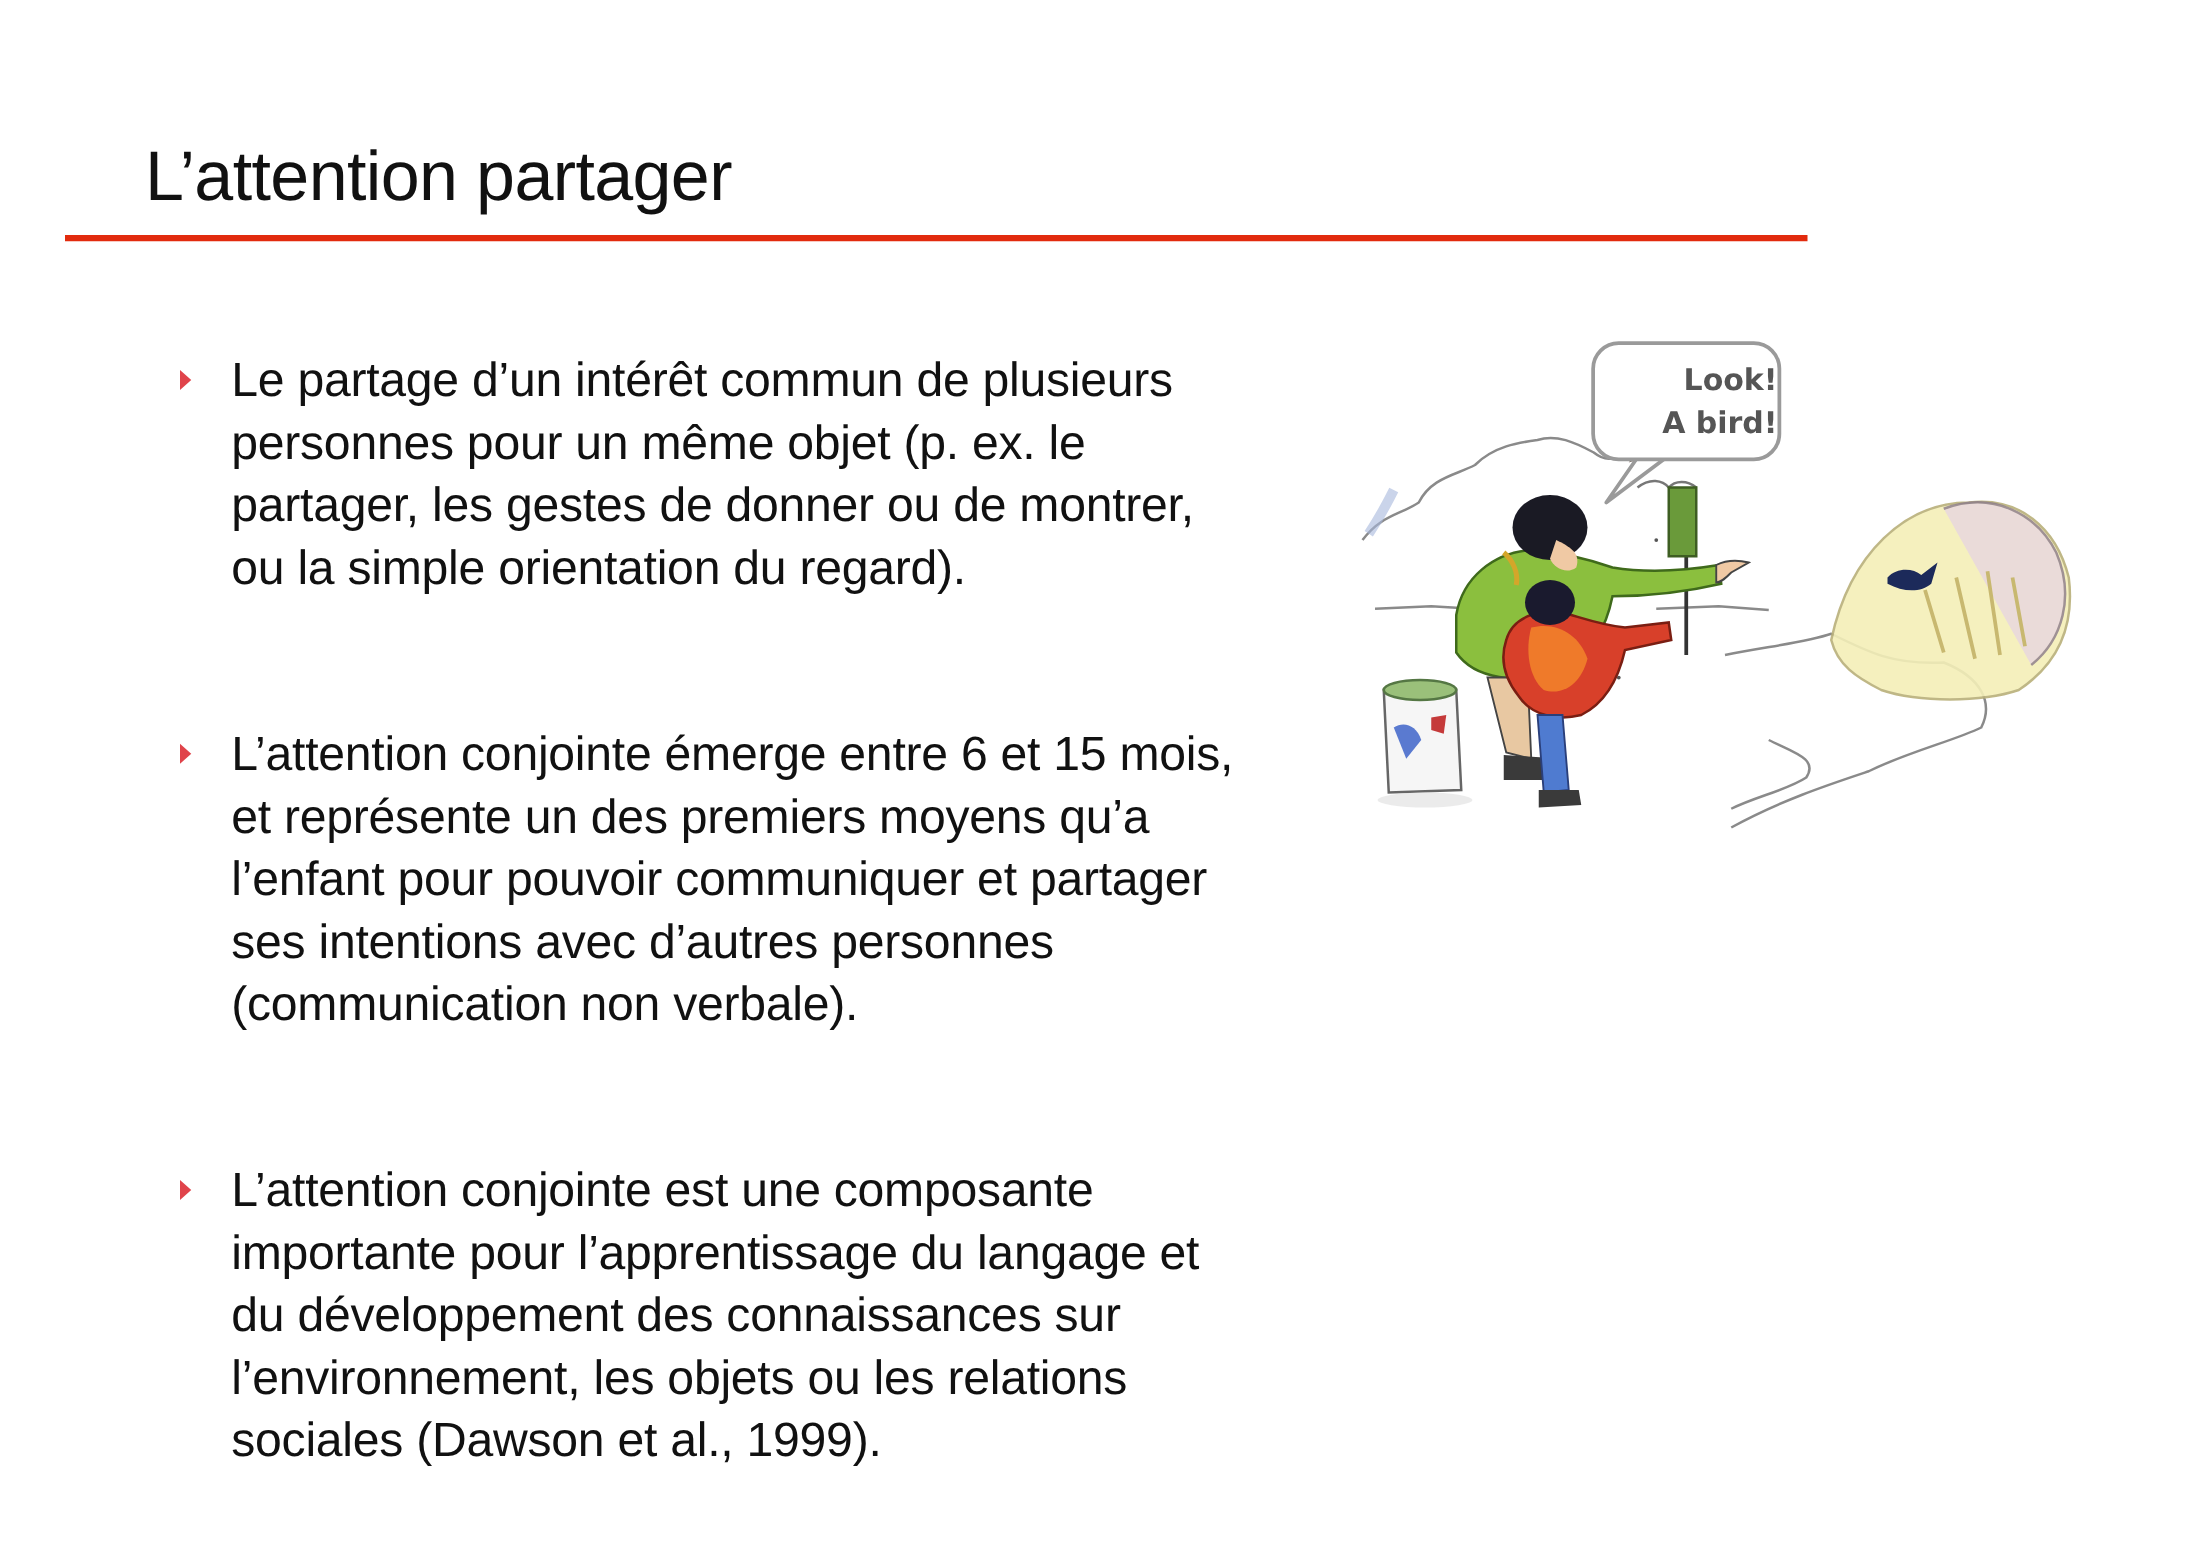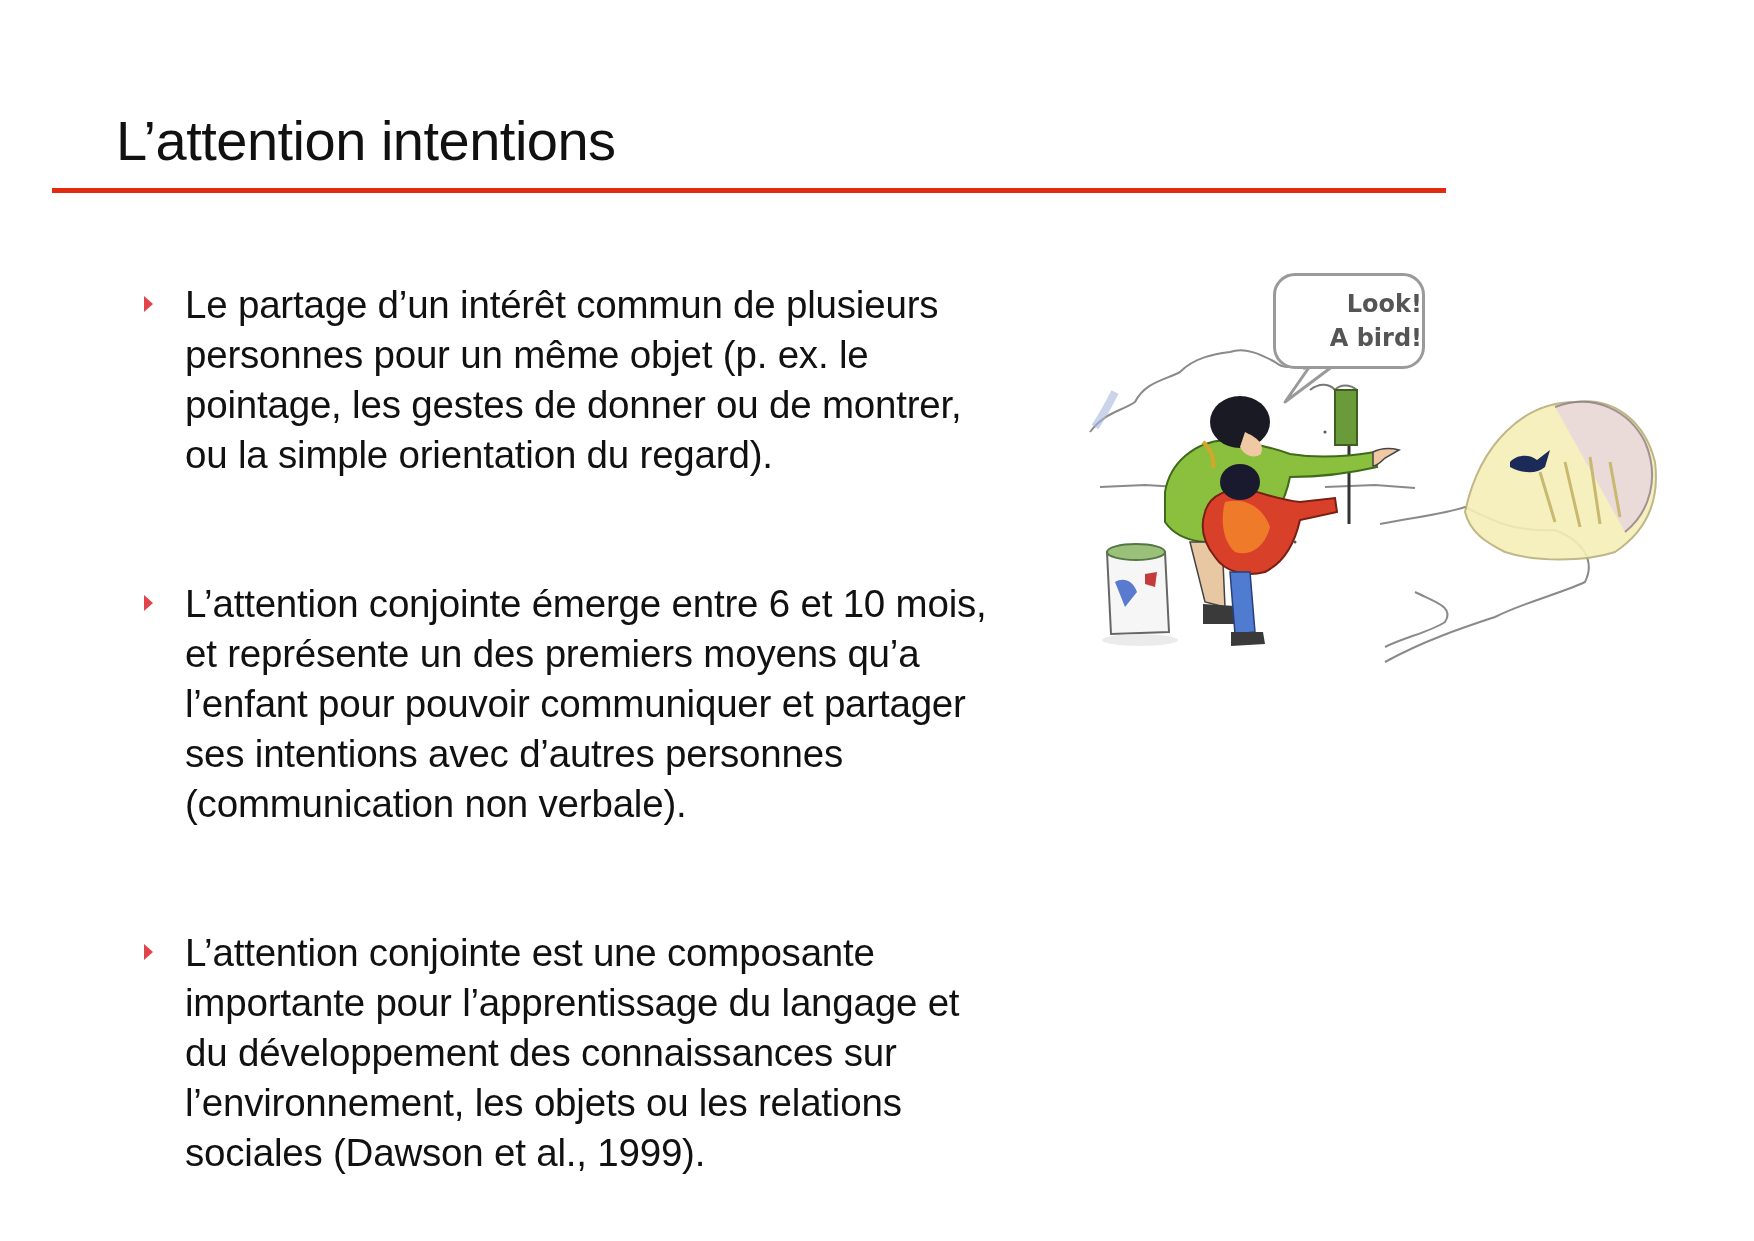--- a/index.html
+++ b/index.html
@@ -89,34 +89,34 @@
       font-weight: bold;
       font-size: 24px;
       line-height: 34px;
       color: #555555;
       z-index: 2;
     }
   </style>
 </head>
 <body>
 
-<h1 class="slide-title">L’attention intentions</h1>
+<h1 class="slide-title">L’attention partager</h1>
 <div class="title-rule"></div>
 
 <div class="bullet b1">
   <span class="bullet-marker"></span>
   <div class="bullet-text">Le partage d’un intérêt commun de plusieurs
 personnes pour un même objet (p. ex. le
-pointage, les gestes de donner ou de montrer,
+partager, les gestes de donner ou de montrer,
 ou la simple orientation du regard).</div>
 </div>
 
 <div class="bullet b2">
   <span class="bullet-marker"></span>
-  <div class="bullet-text">L’attention conjointe émerge entre 6 et 10 mois,
+  <div class="bullet-text">L’attention conjointe émerge entre 6 et 15 mois,
 et représente un des premiers moyens qu’a
 l’enfant pour pouvoir communiquer et partager
 ses intentions avec d’autres personnes
 (communication non verbale).</div>
 </div>
 
 <div class="bullet b3">
   <span class="bullet-marker"></span>
   <div class="bullet-text">L’attention conjointe est une composante
 importante pour l’apprentissage du langage et

